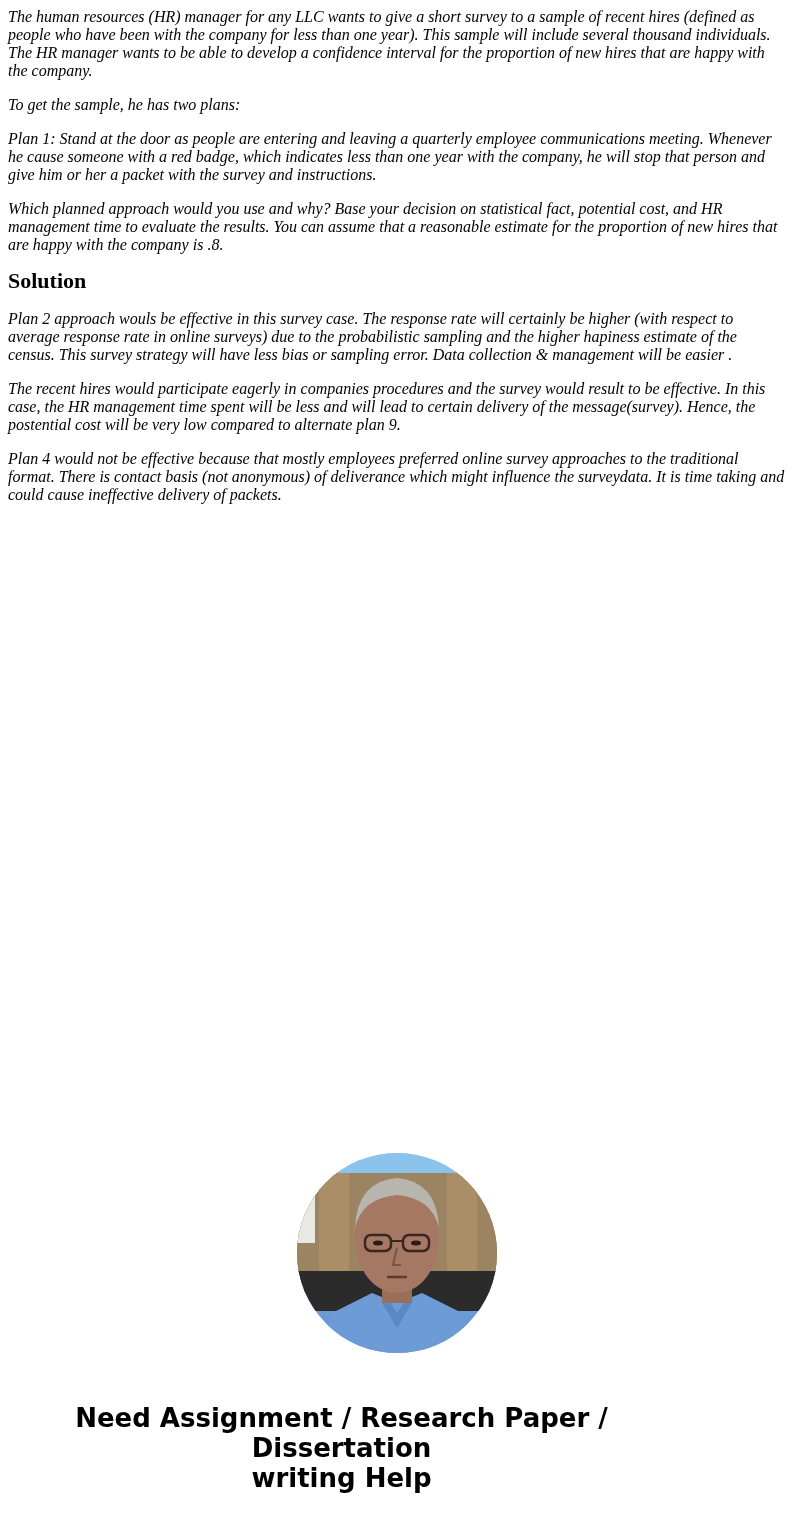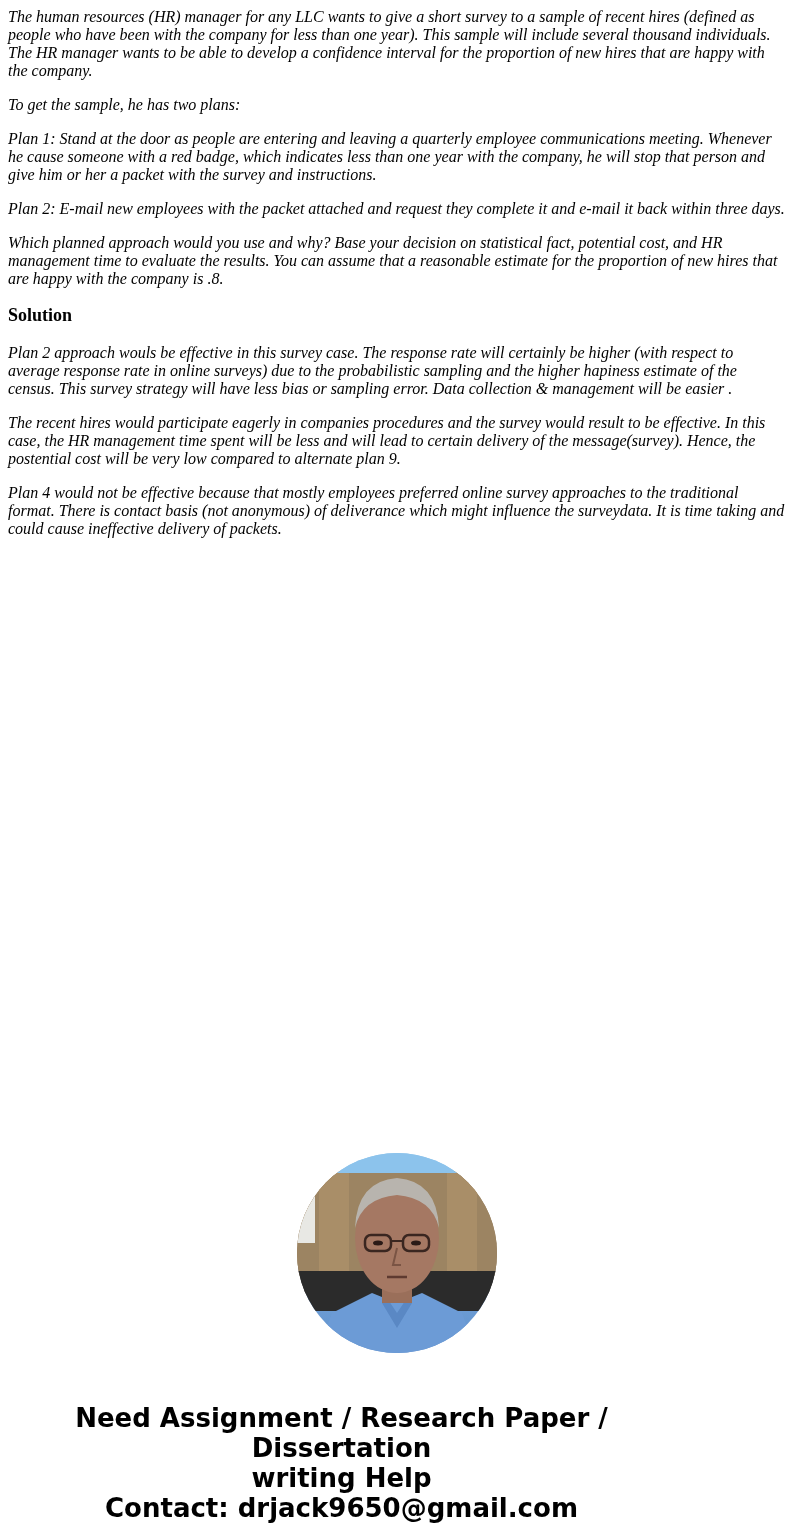--- a/index.html
+++ b/index.html
@@ -21,21 +21,21 @@
       position: absolute;
       left: 8px;
       top: 8px;
       width: 778px;
     }
     .content p {
       margin: 0 0 16px 0;
       font-style: italic;
     }
     .content h3 {
-      font-size: 18px;
+      font-size: 22px;
       font-weight: bold;
       margin: 2px 0 18px 0;
       line-height: 22px;
     }
     .avatar {
       position: absolute;
       left: 297px;
       top: 1153px;
       width: 200px;
       height: 200px;
@@ -61,21 +61,20 @@
       margin: 0;
     }
   </style>
 </head>
 <body>
 
 <div class="content">
   <p>The human resources (HR) manager for any LLC wants to give a short survey to a sample of recent hires (defined as people who have been with the company for less than one year). This sample will include several thousand individuals. The HR manager wants to be able to develop a confidence interval for the proportion of new hires that are happy with the company.</p>
   <p>To get the sample, he has two plans:</p>
   <p>Plan 1: Stand at the door as people are entering and leaving a quarterly employee communications meeting. Whenever he cause someone with a red badge, which indicates less than one year with the company, he will stop that person and give him or her a packet with the survey and instructions.</p>
-  <p>Plan 2: E-mail new employees with the packet attached and request they complete it and e-mail it back within three days.</p>
   <p>Which planned approach would you use and why? Base your decision on statistical fact, potential cost, and HR management time to evaluate the results. You can assume that a reasonable estimate for the proportion of new hires that are happy with the company is .8.</p>
 
   <h3>Solution</h3>
 
   <p>Plan 2 approach wouls be effective in this survey case. The response rate will certainly be higher (with respect to average response rate in online surveys) due to the probabilistic sampling and the higher hapiness estimate of the census. This survey strategy will have less bias or sampling error. Data collection &amp; management will be easier .</p>
   <p>The recent hires would participate eagerly in companies procedures and the survey would result to be effective. In this case, the HR management time spent will be less and will lead to certain delivery of the message(survey). Hence, the postential cost will be very low compared to alternate plan 9.</p>
   <p>Plan 4 would not be effective because that mostly employees preferred online survey approaches to the traditional format. There is contact basis (not anonymous) of deliverance which might influence the surveydata. It is time taking and could cause ineffective delivery of packets.</p>
 </div>
 
 <div class="avatar" title="Tutor photo">
@@ -106,14 +105,13 @@
     <ellipse cx="119" cy="90" rx="5" ry="2.5" fill="#2a1a16"></ellipse>
 
     <path d="M100 95 L96 112 L104 112" fill="none" stroke="#7a5444" stroke-width="2"></path>
     <line x1="90" y1="124" x2="110" y2="124" stroke="#5e3a30" stroke-width="2.5"></line>
   </svg>
 </div>
 
 <div class="footer">
   <div>Need Assignment / Research Paper / Dissertation</div>
   <div>writing Help</div>
-  <div>Contact: drjack9650@gmail.com</div>
 </div>
 
 </body></html>

